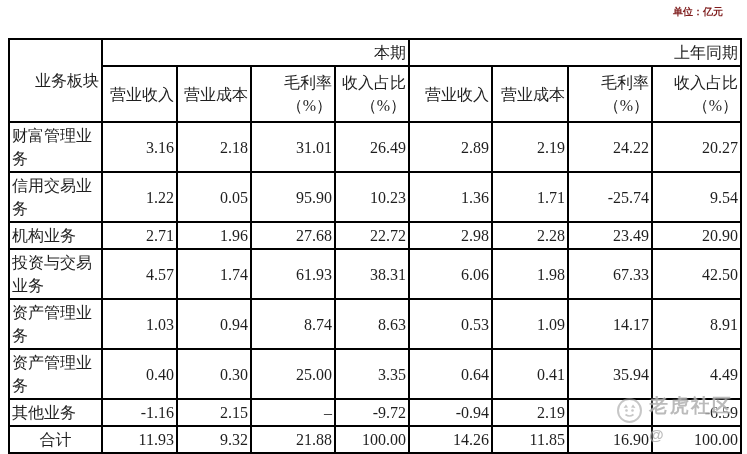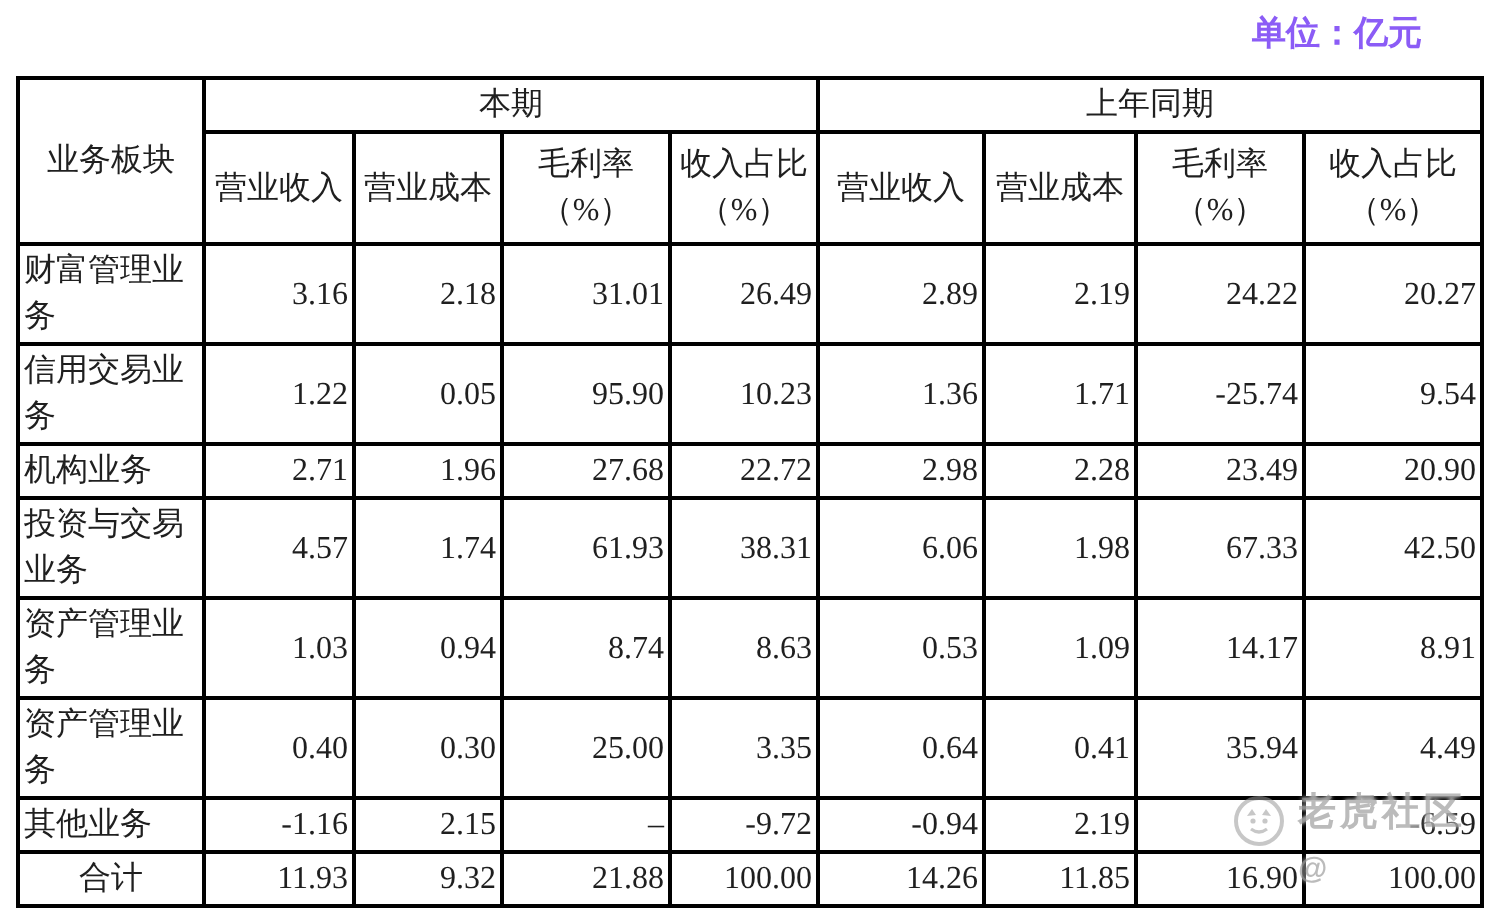--- a/index.html
+++ b/index.html
@@ -5,41 +5,41 @@
   html,body{margin:0;padding:0;background:#ffffff;}
   body{
     position:relative;
     width:747px;height:454px;
     overflow:hidden;
     font-family:"Liberation Serif","DejaVu Serif",serif;
     color:#1f1f1f;
   }
   
   .unit-line{
-    position:absolute;top:5px;right:36px;
+    position:absolute;top:5px;right:24px;
     font-family:"Liberation Sans","DejaVu Sans",sans-serif;
-    font-weight:bold;font-size:17px;color:#8b5cf6;
+    font-weight:bold;font-size:10px;color:#7f1d1d;
     display:flex;gap:26px;white-space:nowrap;
   }
   
   .fin-table-wrap{position:absolute;left:8px;top:38px;}
   table.fin{
     border-collapse:collapse;table-layout:fixed;
     width:732px;height:410px;
     font-size:16px;color:#1f1f1f;
   }
   table.fin th,table.fin td{
     border:2px solid #000;
     padding:1px 2px;
     vertical-align:middle;
     overflow:hidden;
     line-height:23px;
     font-weight:normal;
   }
-  table.fin th{text-align:center;}
+  table.fin th{text-align:right;}
   td.label-cell{text-align:left;padding-left:6px;padding-right:6px;}
   td.label-center{text-align:center;padding-left:2px;}
   td.num-cell{text-align:right;padding-right:11px;font-variant-numeric:tabular-nums;}
   tr.hdr-group{height:26px;}
   tr.hdr-cols{height:56px;}
   tr.row-tall{height:48px;}
   tr.row-short{height:25px;}
   tr.row-total{height:26px;}
   
   .watermark{

